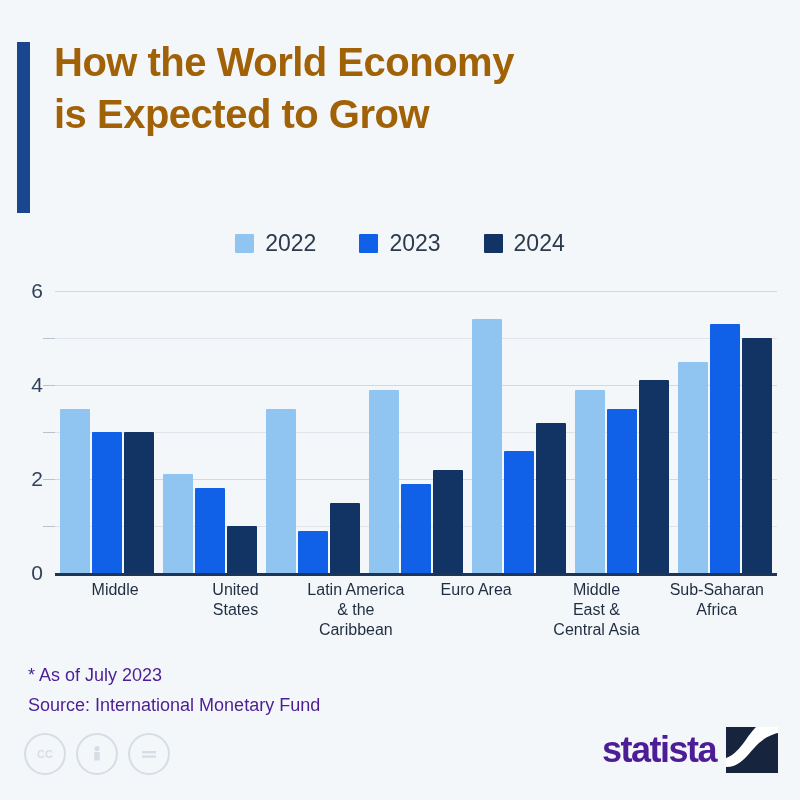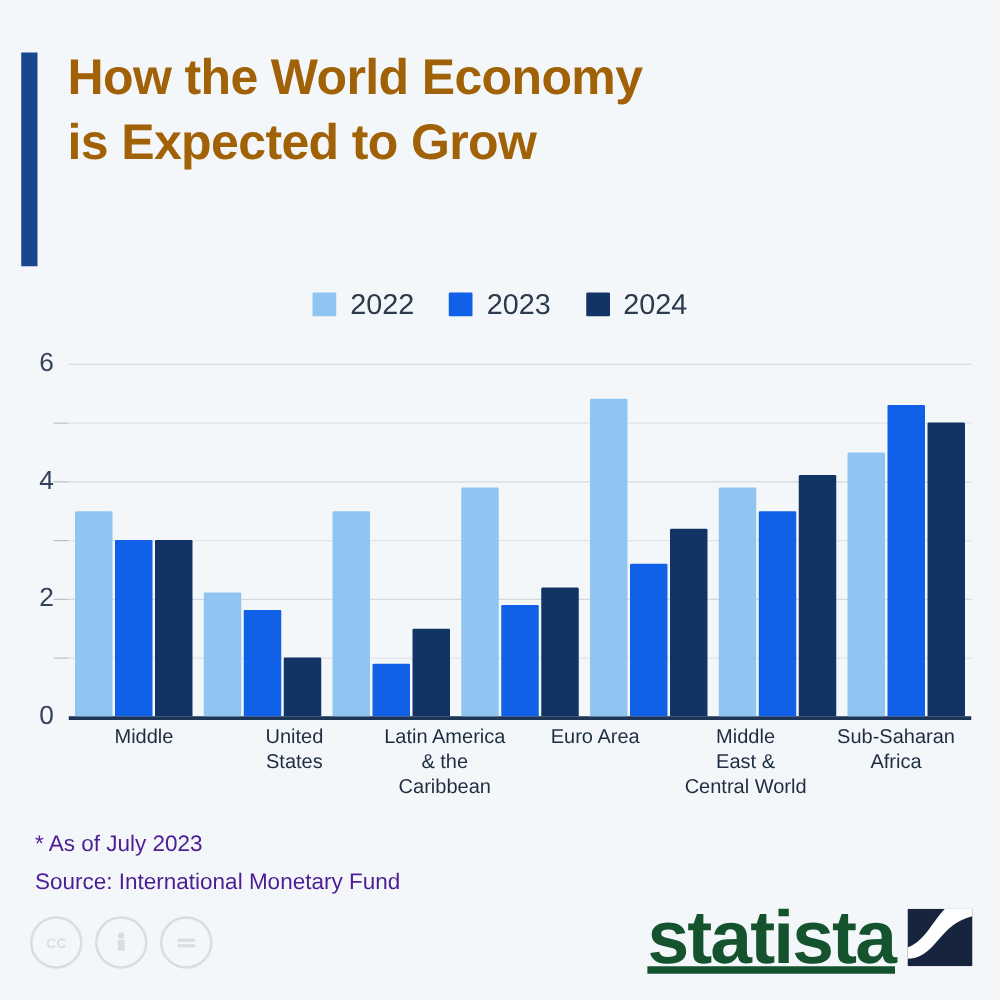--- a/index.html
+++ b/index.html
@@ -61,21 +61,21 @@
 
   
   .legend {
     position: absolute;
     left: 0;
     top: 230px;
     width: 800px;
     display: flex;
     justify-content: center;
     align-items: center;
-    gap: 28px;
+    gap: 43px;
   }
   .legend-item {
     display: flex;
     align-items: center;
     gap: 11px;
   }
   .legend-swatch {
     width: 19px;
     height: 19px;
     border-radius: 1px;
@@ -205,26 +205,25 @@
 
   .statista-logo {
     position: absolute;
     right: 22px;
     top: 726px;
     display: flex;
     align-items: center;
     gap: 10px;
   }
   .statista-word {
-    font-size: 60px;
+    font-size: 36px;
     font-weight: bold;
     letter-spacing: -1.5px;
-    color: #14532d;
+    color: #4c1d95;
     line-height: 47px;
-    text-decoration: underline;
   }
 </style>
 </head>
 <body>
 
 <div class="header">
   <div class="accent-bar"></div>
   <div class="title">
     <span>How the World Economy</span>
     <span>is Expected to Grow</span>
@@ -314,21 +313,21 @@
         <div>Latin America</div>
         <div>&amp; the</div>
         <div>Caribbean</div>
       </div>
       <div class="xlabel">
         <div>Euro Area</div>
       </div>
       <div class="xlabel">
         <div>Middle</div>
         <div>East &amp;</div>
-        <div>Central World</div>
+        <div>Central Asia</div>
       </div>
       <div class="xlabel">
         <div>Sub-Saharan</div>
         <div>Africa</div>
       </div>
     </div>
 </div>
 
 <div class="footnote">
   <span>* As of July 2023</span>

